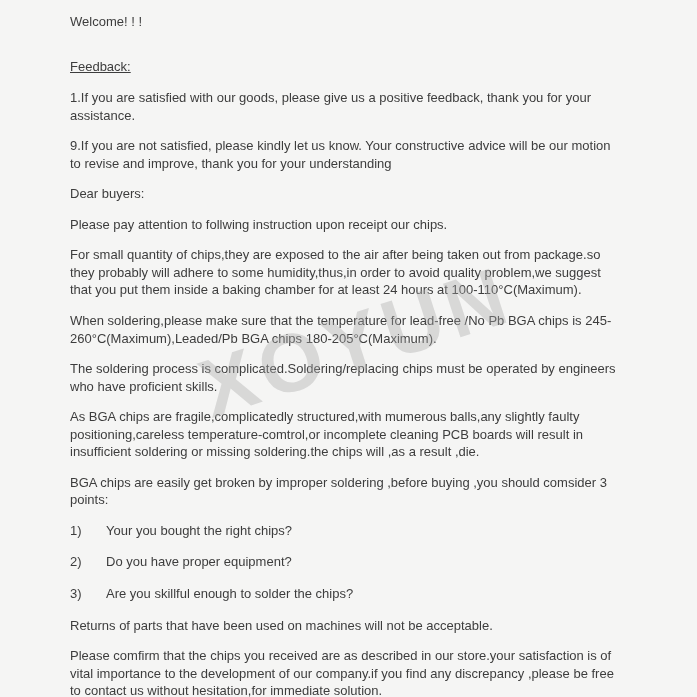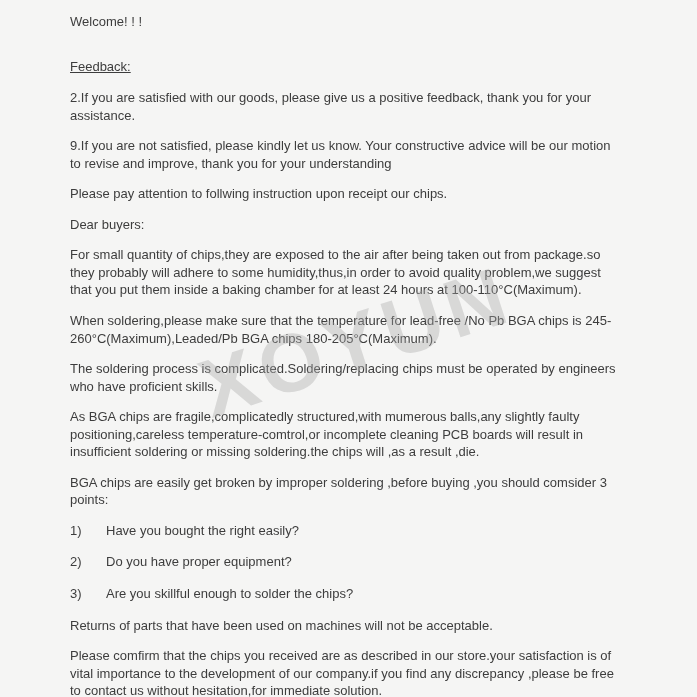--- a/index.html
+++ b/index.html
@@ -56,43 +56,43 @@
 <div class="page">
 
   <div class="watermark">XOYUN</div>
 
   <div class="content">
 
     <p class="welcome">Welcome! ! !</p>
 
     <p class="section-gap">Feedback:</p>
 
-    <p>2.If you are satisfied with our goods, please give us a positive feedback, thank you for your assistance.</p>
+    <p>1.If you are satisfied with our goods, please give us a positive feedback, thank you for your assistance.</p>
 
     <p>9.If you are not satisfied, please kindly let us know. Your constructive advice will be our motion to revise and improve, thank you for your understanding</p>
 
+    <p>Dear buyers:</p>
+
     <p>Please pay attention to follwing instruction upon receipt our chips.</p>
-
-    <p>Dear buyers:</p>
 
 
     <p>For small quantity of chips,they are exposed to the air after being taken out from package.so they probably will adhere to some humidity,thus,in order to avoid quality problem,we suggest that you put them inside a baking chamber for at least 24 hours at 100-110°C(Maximum).</p>
 
     <p>When soldering,please make sure that the temperature for lead-free /No Pb BGA chips is 245-260°C(Maximum),Leaded/Pb BGA chips 180-205°C(Maximum).</p>
 
     <p>The soldering process is complicated.Soldering/replacing chips must be operated by engineers who have proficient skills.</p>
 
     <p>As BGA chips are fragile,complicatedly structured,with mumerous balls,any slightly faulty positioning,careless temperature-comtrol,or incomplete cleaning PCB boards will result in insufficient soldering or missing soldering.the chips will ,as a result ,die.</p>
 
     <p>BGA chips are easily get broken by improper soldering ,before buying ,you should comsider 3 points:</p>
 
     <div class="points">
       <div class="point-row">
         <span class="point-num">1)</span>
-        <span class="point-text">Have you bought the right easily?</span>
+        <span class="point-text">Your you bought the right chips?</span>
       </div>
       <div class="point-row">
         <span class="point-num">2)</span>
         <span class="point-text">Do you have proper equipment?</span>
       </div>
       <div class="point-row">
         <span class="point-num">3)</span>
         <span class="point-text">Are you skillful enough to solder the chips?</span>
       </div>
     </div>

